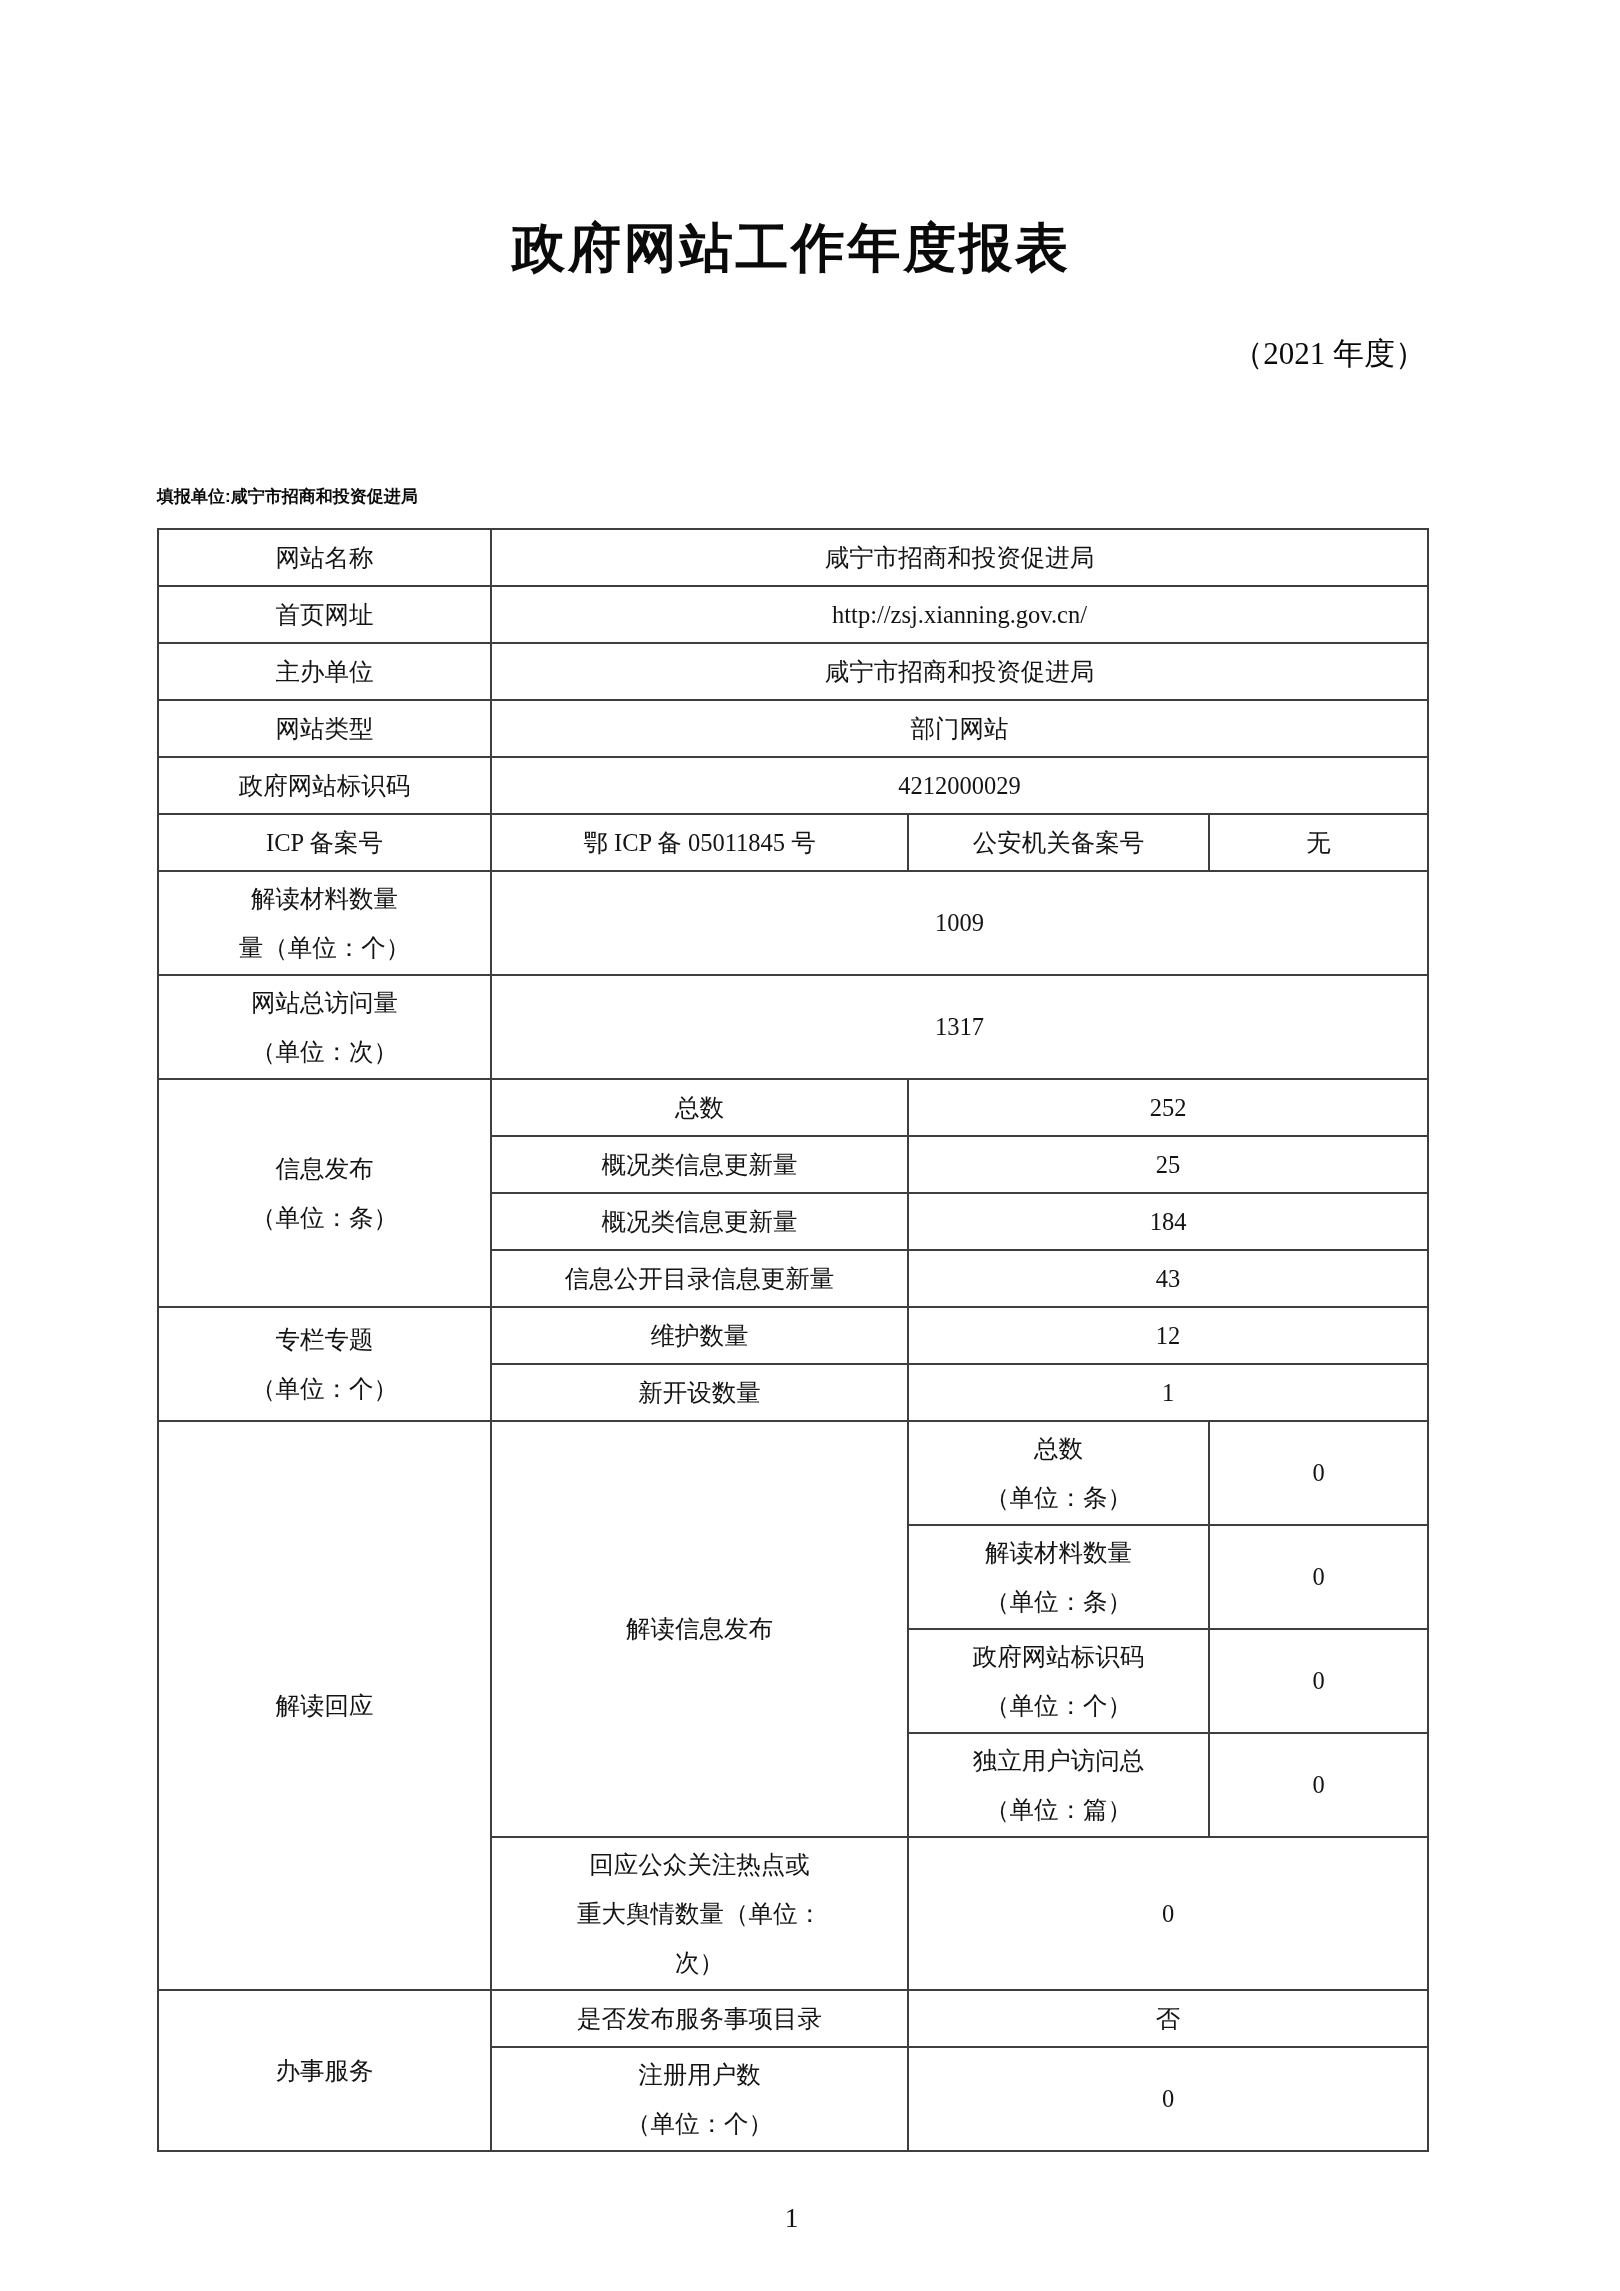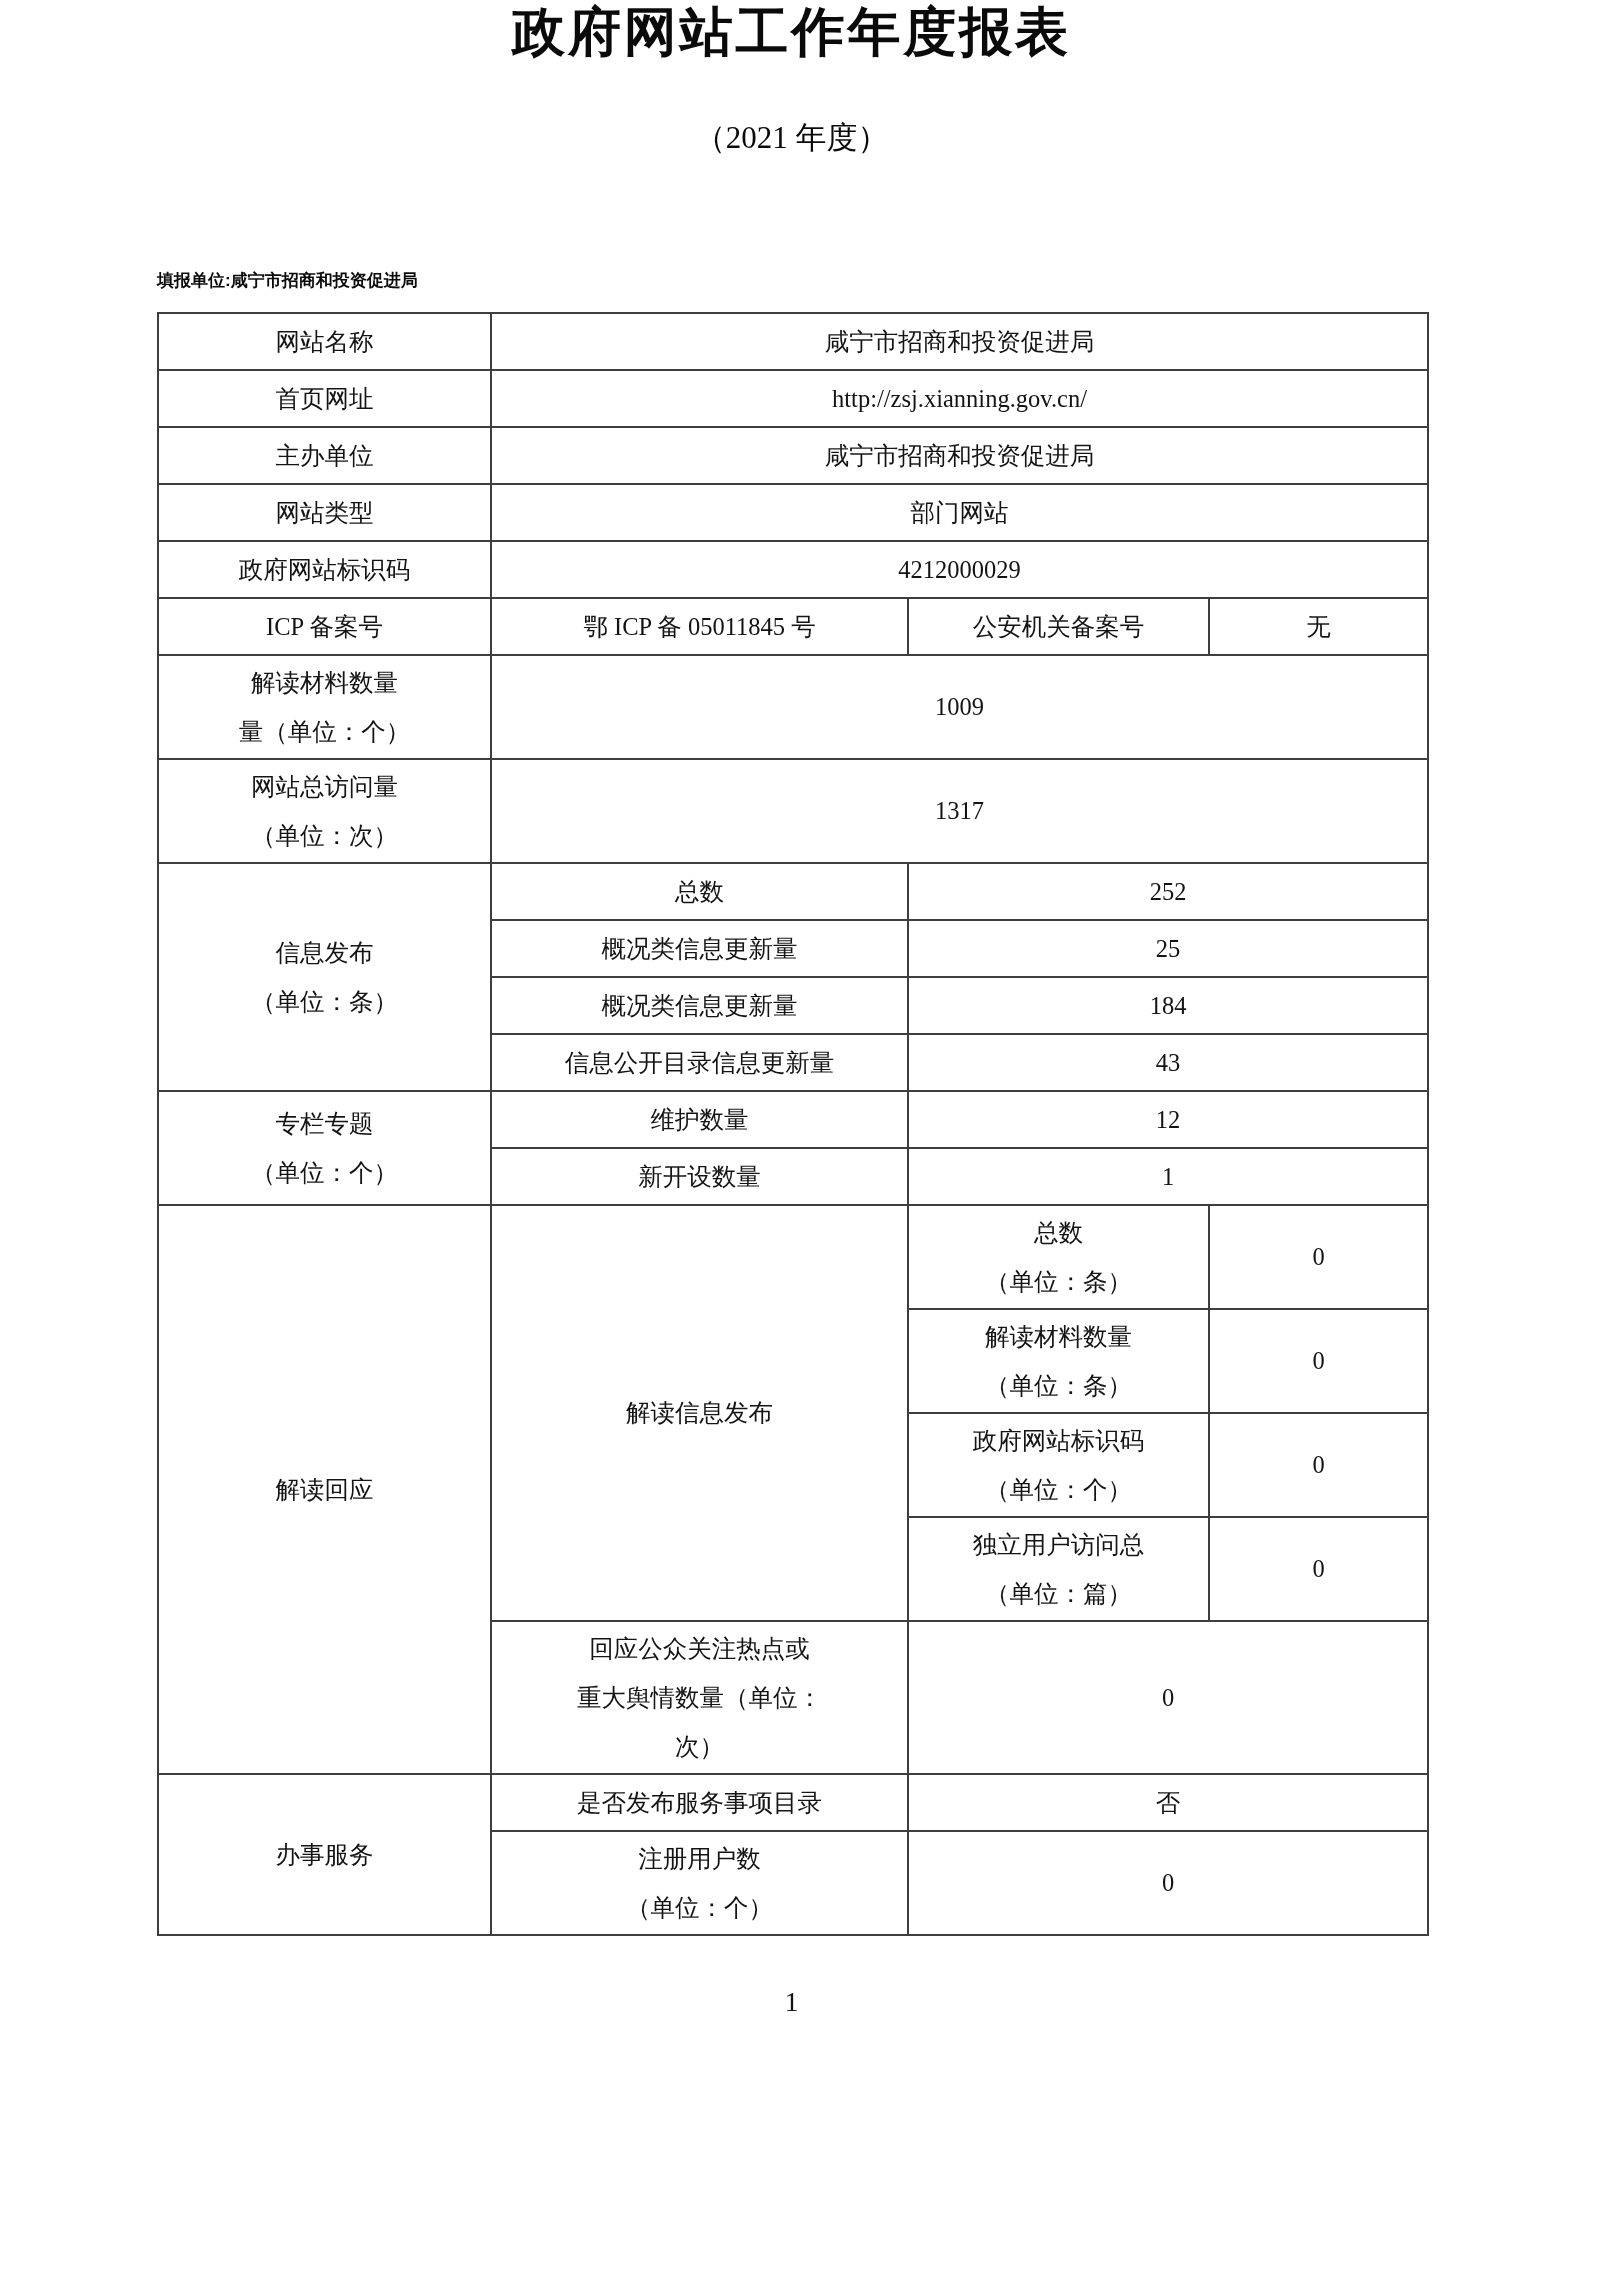--- a/index.html
+++ b/index.html
@@ -16,36 +16,37 @@
   .page {
     position: relative;
     width: 1620px;
     height: 2292px;
     background: #ffffff;
     overflow: hidden;
   }
   .content {
     width: 1269px;
     margin-left: 157px;
+    padding-top: 216px;
   }
   .doc-title {
     margin: 0;
     font-family: "Liberation Sans", "DejaVu Sans", sans-serif;
     font-weight: 700;
     font-size: 53px;
     line-height: 1.2;
     text-align: center;
     letter-spacing: 2.9px;
     color: #0a0a0a;
   }
   .doc-subtitle {
     margin-top: 55px;
     font-size: 31px;
     line-height: 1.2;
-    text-align: center;
+    text-align: right;
     color: #0a0a0a;
   }
   .reporting-unit {
     margin-top: 114px;
     font-family: "Liberation Sans", "DejaVu Sans", sans-serif;
     font-weight: 700;
     font-size: 17px;
     line-height: 1.3;
     text-align: left;
     color: #0a0a0a;

